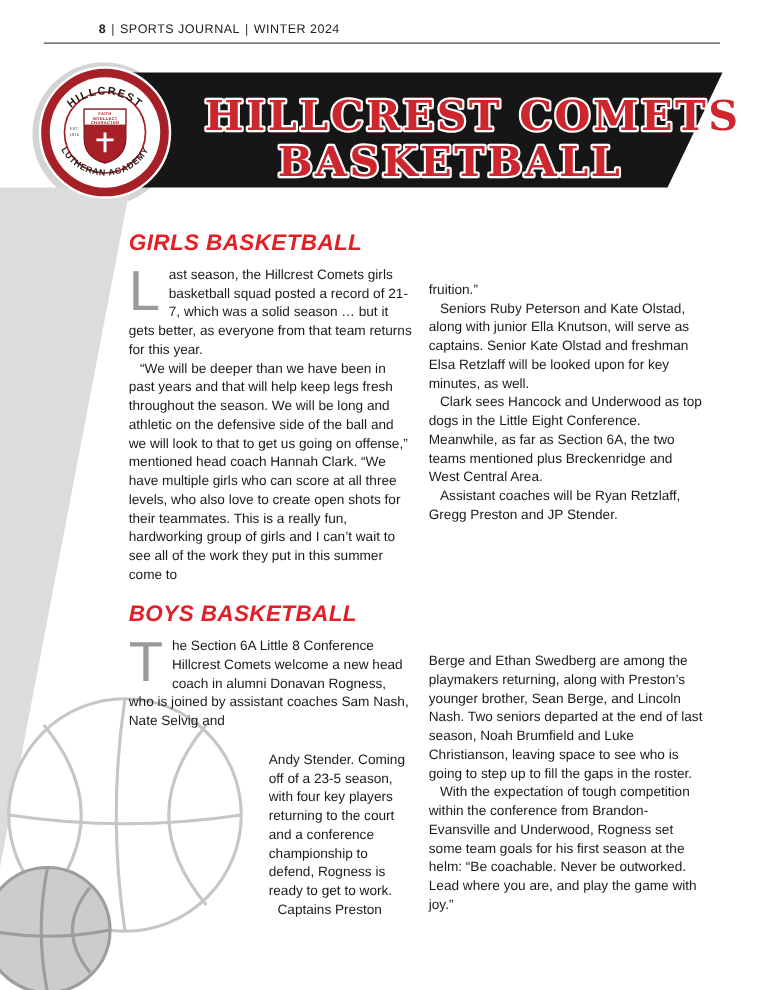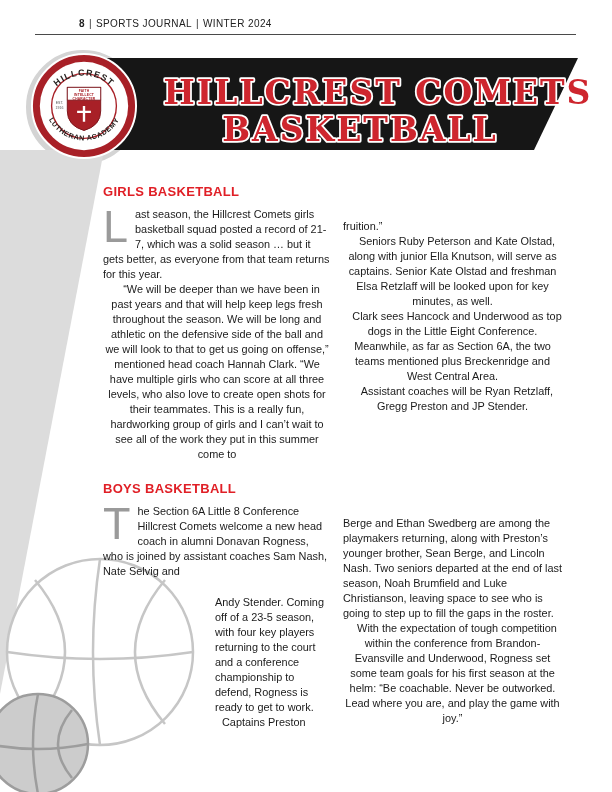--- a/index.html
+++ b/index.html
@@ -25,26 +25,26 @@
              letter-spacing:1.2px;fill:#221d1b;}
   .crest-arc.small{font-size:7.2px;letter-spacing:.6px;}
   .crest-tiny{font-family:"Liberation Sans",sans-serif;font-weight:bold;font-size:3.4px;
               fill:#a82027;letter-spacing:.2px;}
   .crest-est{font-family:"Liberation Sans",sans-serif;font-size:3.6px;fill:#555;}
 
   
   .section{position:absolute;left:103px;width:459px;}
   .section.girls{top:184px;}
   .section.boys{top:481px;}
-  .sec-heading{margin:0 0 8px 0;font-size:13px;font-weight:bold;color:#e01f26;letter-spacing:.3px;}
+  .sec-heading{margin:0 0 8px 0;font-size:18px;font-weight:bold;color:#e01f26;letter-spacing:.3px;font-style:italic;}
   .cols{display:flex;gap:12px;}
   .col.c1{width:228px;}
   .col.c2{width:219px;margin-top:12px;}
   p.para{margin:0;font-size:10.9px;line-height:15px;}
-  p.indent{text-indent:9px;text-align:center;}
+  p.indent{text-indent:9px;}
   .dropcap{float:left;font-size:45px;line-height:36px;color:#9a9a9a;
            margin:2px 7px 0 0;font-weight:400;}
   .wrapped{margin-left:112px;width:116px;margin-top:16px;}
   .wrapped p.cap-line{text-indent:7px;}
 </style>
 </head>
 <body>
 
 <div class="page">
 

